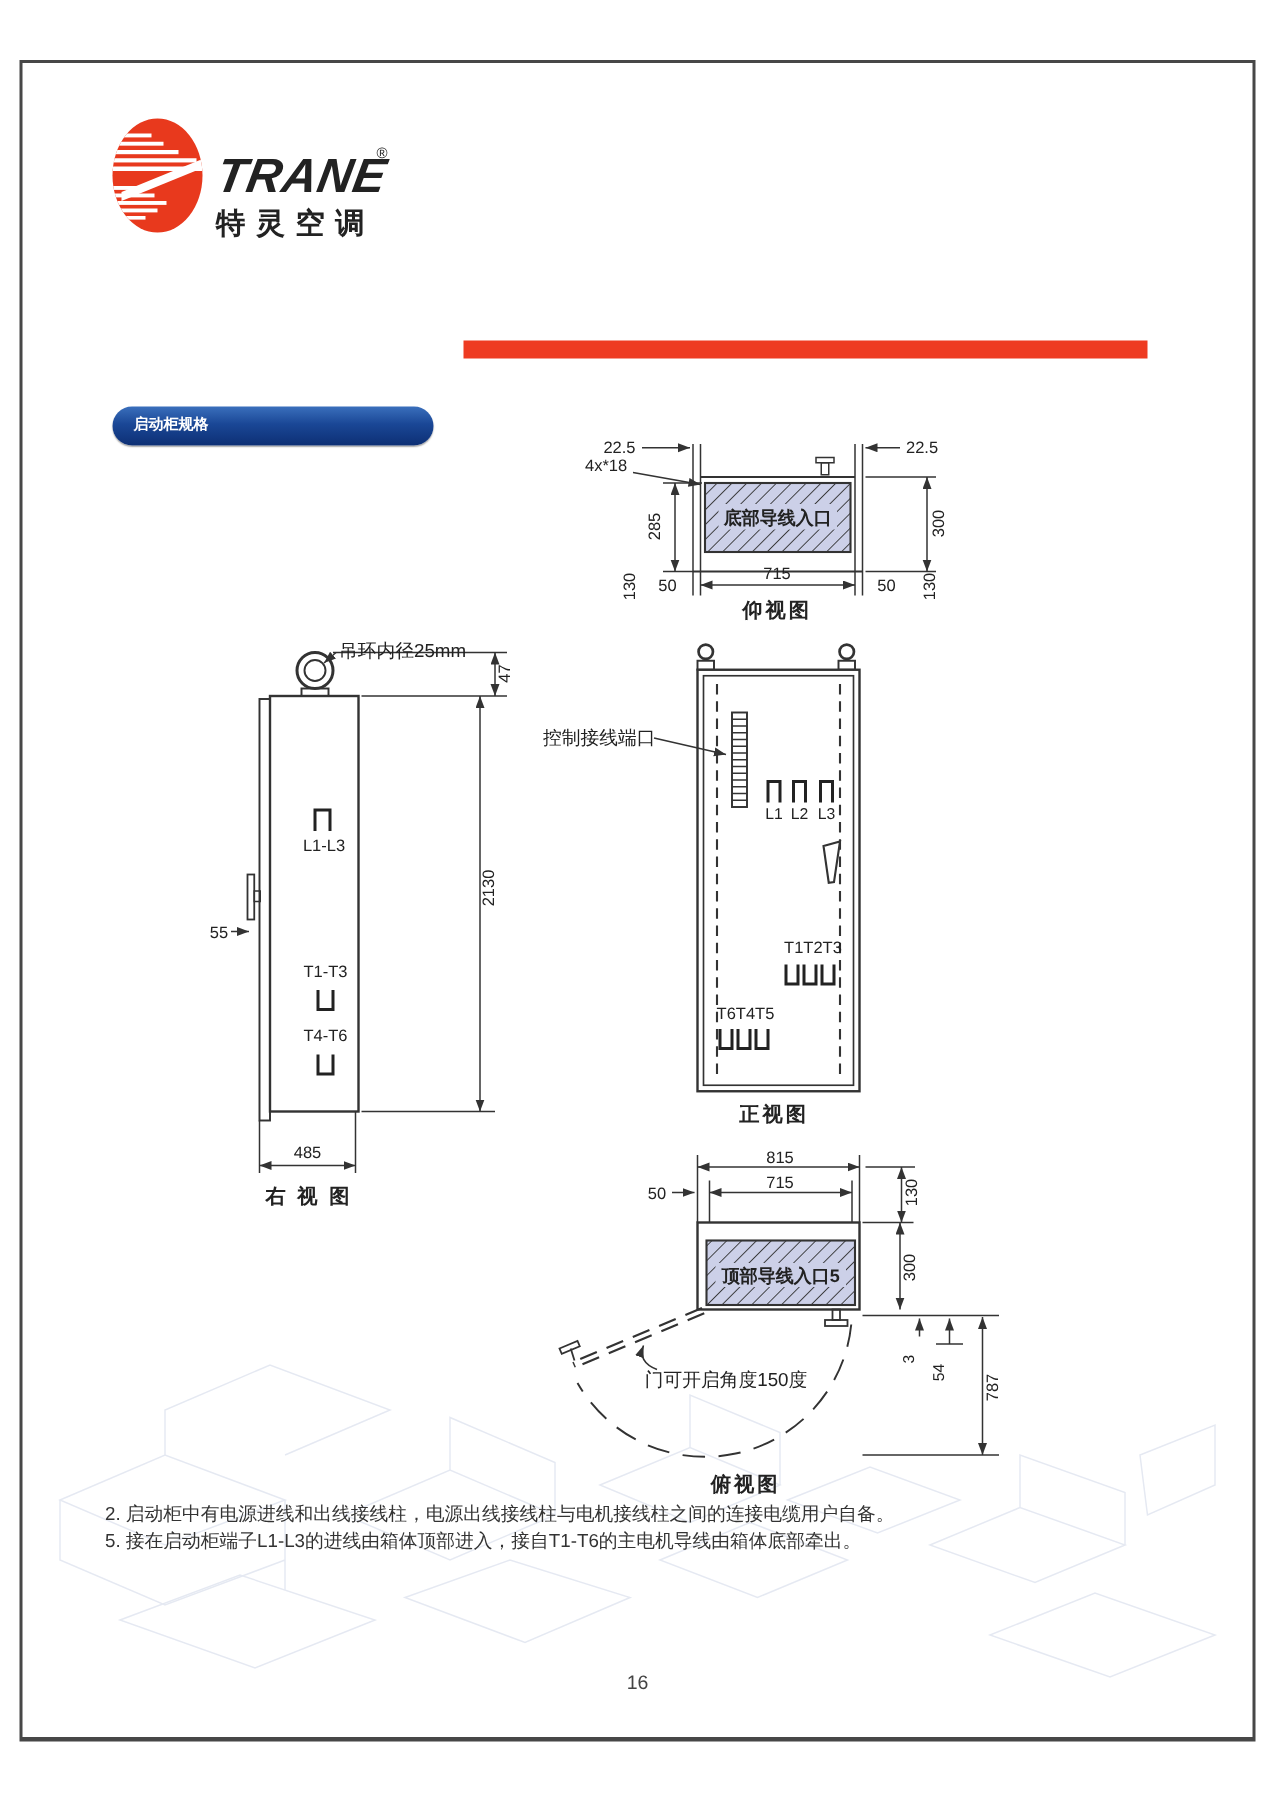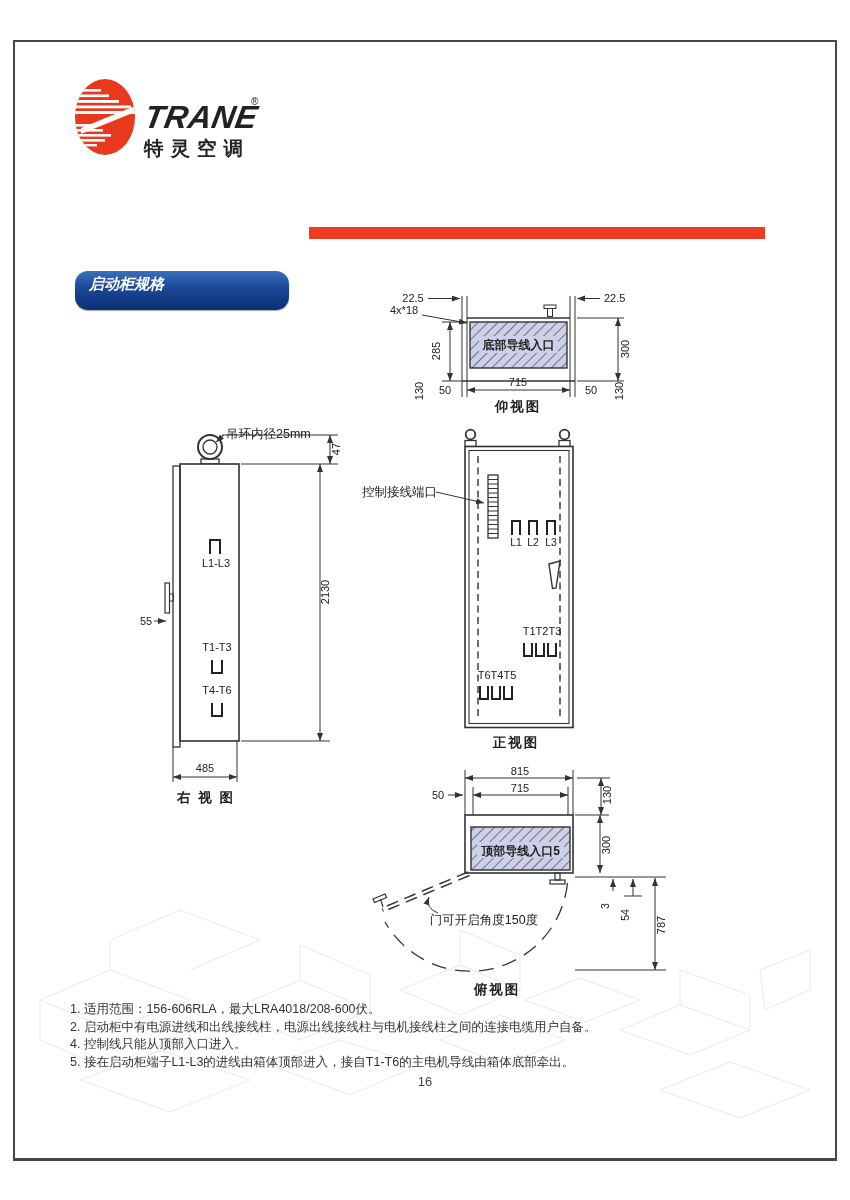--- a/index.html
+++ b/index.html
@@ -3,27 +3,27 @@
 <meta charset="utf-8">
 <style>
   html,body{margin:0;padding:0;background:#fff;}
   #page{position:relative;width:850px;height:1200px;background:#fff;overflow:hidden;
         font-family:"Liberation Sans","DejaVu Sans",sans-serif;color:#222;}
   #frame{position:absolute;left:13px;top:40px;width:820px;height:1116px;
          border:2px solid #474747;border-bottom-width:3px;background:#fff;}
   .abs{position:absolute;}
   #title{left:308px;top:174px;font-size:29px;font-weight:500;color:#2b2b2b;letter-spacing:1px;}
   #redbar{left:309px;top:227px;width:456px;height:12px;background:#ee3b22;}
-  #pill{left:75px;top:271px;width:200px;height:39px;border-radius:13px;
+  #pill{left:75px;top:271px;width:200px;height:26px;border-radius:13px;
         background:linear-gradient(180deg,#3a6fbc 0%,#1a4796 45%,#0d2f74 100%);
-        color:#fff;font-size:15px;font-weight:bold;line-height:26px;padding-left:14px;
-        box-shadow:0 1px 1px rgba(0,0,0,.35);font-style:italic;}
+        color:#fff;font-size:10px;font-weight:bold;line-height:26px;padding-left:14px;
+        box-shadow:0 1px 1px rgba(0,0,0,.35);}
   #notes{left:70px;top:1001px;width:710px;font-size:12.5px;line-height:17.6px;color:#333;}
   #notes p{margin:0;}
-  #pagenum{left:0;top:1074px;width:850px;text-align:center;font-size:13px;color:#444;}
+  #pagenum{left:0;top:1114px;width:850px;text-align:center;font-size:13px;color:#444;}
   svg text{font-family:"Liberation Sans","DejaVu Sans",sans-serif;fill:#222;}
   svg .dim{font-size:11px;}
   svg .sm{font-size:10.5px;}
   svg .cn{font-size:12.5px;}
   svg .viewlbl{font-size:13.5px;font-weight:bold;letter-spacing:2px;}
   svg line,svg path.ln,svg rect.ln{stroke:#333;fill:none;}
   svg .thick{stroke:#333;stroke-width:1.6;fill:#fff;}
   svg .thin{stroke-width:1;}
   svg .term{stroke:#222;stroke-width:2;fill:none;}
 </style>
@@ -252,20 +252,18 @@
     <text class="dim" transform="translate(242,80) rotate(-90)" text-anchor="middle">300</text>
     <text class="sm" transform="translate(241,141) rotate(-90)" text-anchor="middle">3</text>
     <text class="sm" transform="translate(261,150) rotate(-90)" text-anchor="middle">54</text>
     <text class="dim" transform="translate(297,160) rotate(-90)" text-anchor="middle">787</text>
     <text x="152.5" y="89.5" text-anchor="middle" font-size="12" font-weight="bold">顶部导线入口5</text>
     <text class="cn" x="116" y="159" text-anchor="middle">门可开启角度150度</text>
     <text class="viewlbl" x="129" y="229" text-anchor="middle">俯视图</text>
   </svg>
 
   <div id="notes" class="abs">
-    <p>1. 适用范围：156-606RLA，最大LRA4018/208-600伏。</p>
     <p>2. 启动柜中有电源进线和出线接线柱，电源出线接线柱与电机接线柱之间的连接电缆用户自备。</p>
-    <p>4. 控制线只能从顶部入口进入。</p>
     <p>5. 接在启动柜端子L1-L3的进线由箱体顶部进入，接自T1-T6的主电机导线由箱体底部牵出。</p>
   </div>
 
   <div id="pagenum" class="abs">16</div>
 </div>
 
 </body></html>

